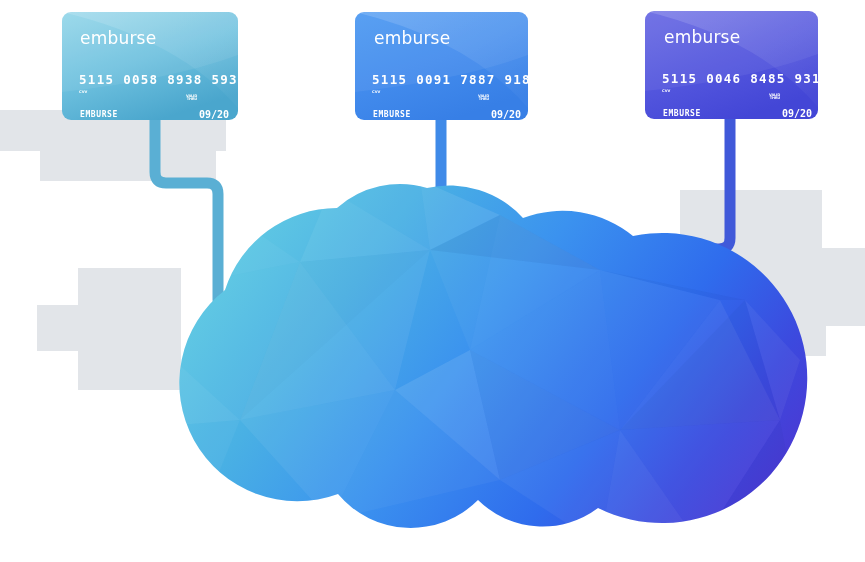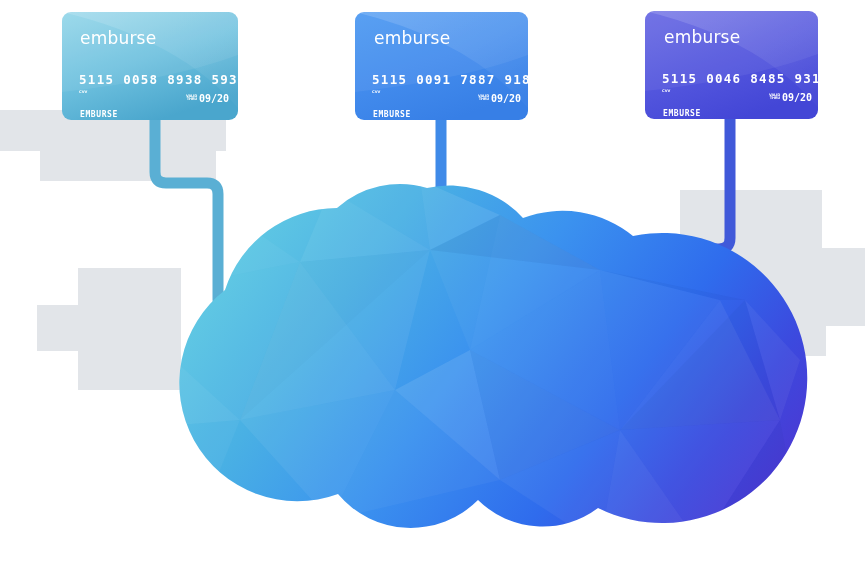--- a/index.html
+++ b/index.html
@@ -48,20 +48,21 @@
     text-align:right;
     opacity:.97;
   }
   .card-expiry{
     position:absolute;
     color:#ffffff;
     font-family:"DejaVu Sans Mono","Liberation Mono",monospace;
     font-weight:700;
     line-height:1;
     white-space:nowrap;
+    margin-top:16px;
   }
   .card-holder{
     position:absolute;
     color:#ffffff;
     font-family:"DejaVu Sans Mono","Liberation Mono",monospace;
     font-weight:700;
     letter-spacing:.6px;
     line-height:1;
     white-space:nowrap;
   }

